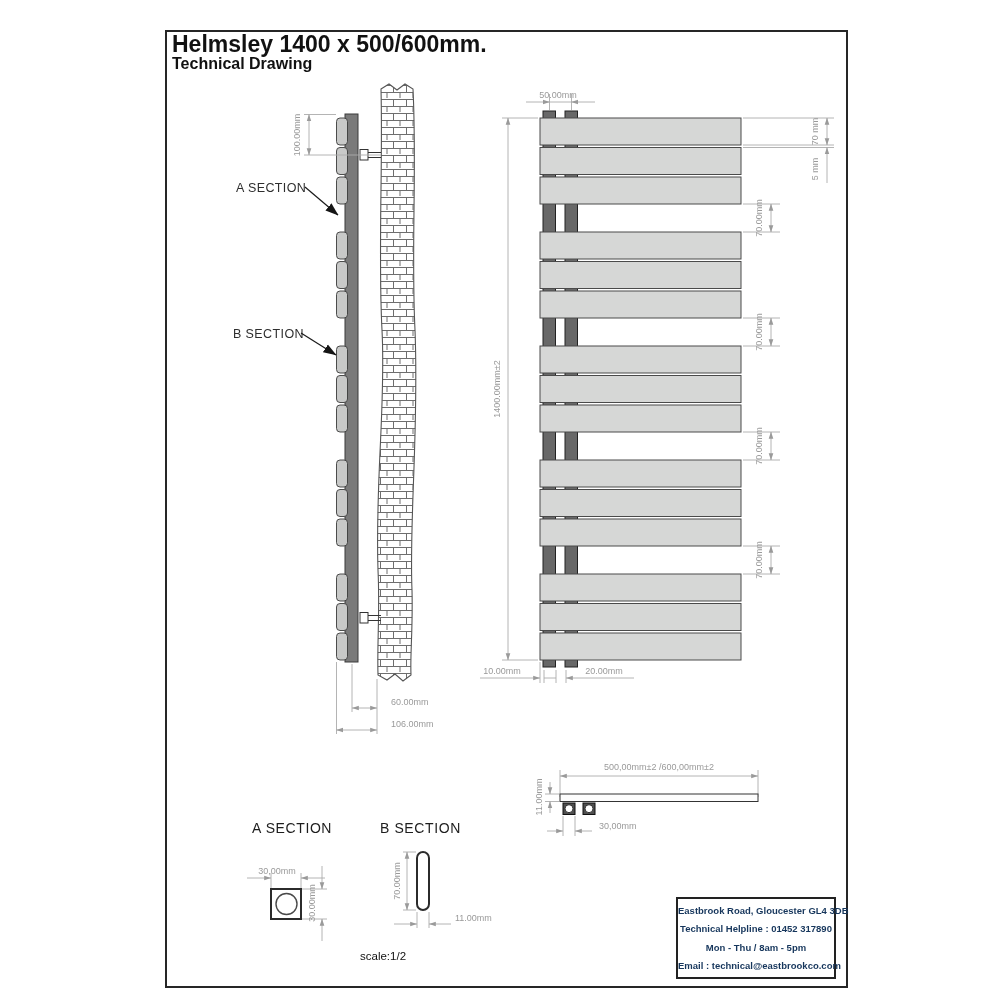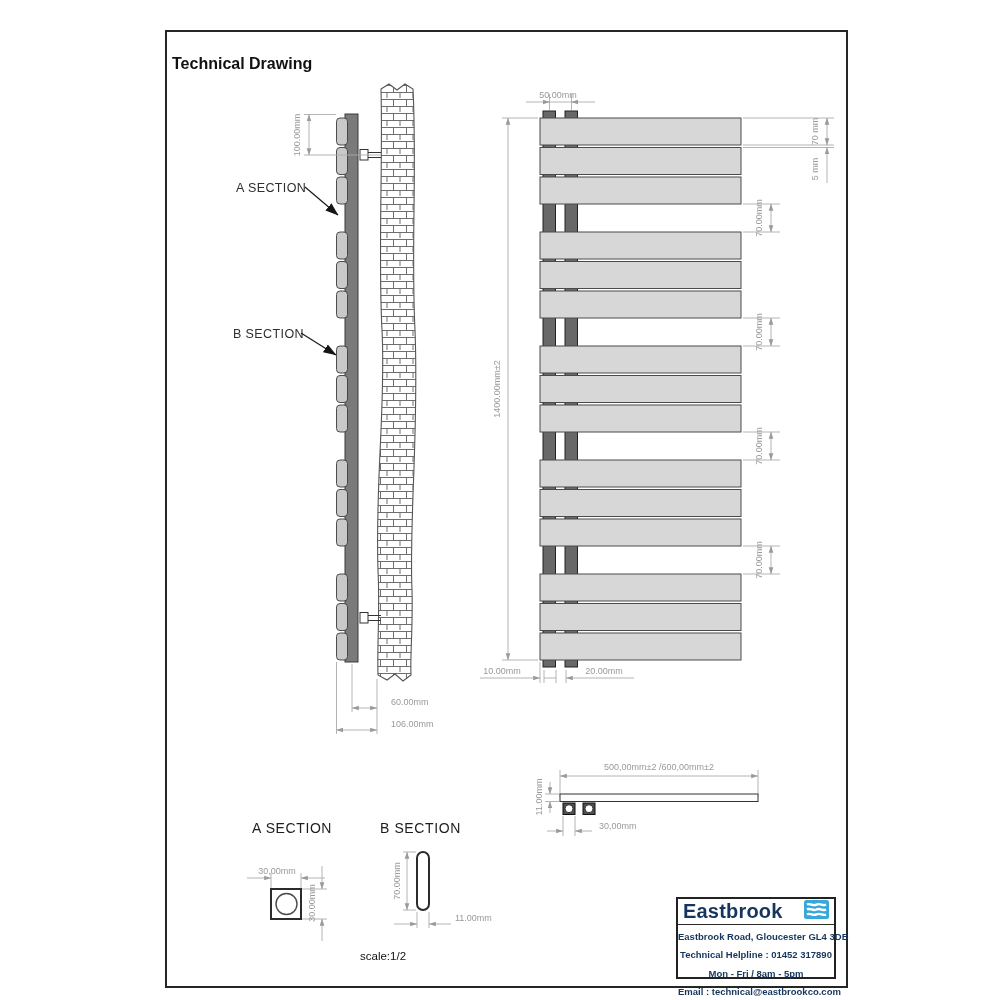--- a/index.html
+++ b/index.html
@@ -23,20 +23,21 @@
   .brand{font-size:20px;font-weight:800;color:#17365d;letter-spacing:0.2px;}
   .addr{font-size:9.5px;font-weight:600;color:#16365c;text-align:center;
         line-height:13.4px;white-space:nowrap;margin-top:5px;}
 </style>
 </head>
 <body>
 
 <div class="stage">
 
   <div class="page-border"></div>
+  <div class="title">Helmsley 1400 x 500/600mm.</div>
   <div class="subtitle">Technical Drawing</div>
 
   <svg class="drawing" width="1000" height="1000" viewBox="0 0 1000 1000">
     <defs>
       <marker id="ar" viewBox="0 0 10 8" refX="9.5" refY="4" markerWidth="8" markerHeight="6.4" orient="auto-start-reverse">
         <path d="M0,0.8 L10,4 L0,7.2 Z" fill="#9a9a9a"></path>
       </marker>
       <marker id="arb" viewBox="0 0 10 8" refX="9.5" refY="4" markerWidth="11" markerHeight="8.8" orient="auto-start-reverse">
         <path d="M0,0.5 L10,4 L0,7.5 Z" fill="#151515"></path>
       </marker>
@@ -245,30 +246,19 @@
         <line class="dl" x1="394" y1="924" x2="417" y2="924" marker-end="url(#ar)"></line>
         <line class="dl" x1="429" y1="924" x2="451" y2="924" marker-start="url(#ar)"></line>
         <text x="455" y="921">11.00mm</text>
       </g>
     </g>
 
     <text class="scale" x="360" y="960">scale:1/2</text>
   </svg>
 
   <div class="infobox">
-    <div class="logorow">
-      <span class="brand">Eastbrook</span>
-      <span>
-        <svg width="25" height="19" viewBox="0 0 25 19">
-          <rect x="0" y="0" width="25" height="19" rx="2.5" fill="#38a8da"></rect>
-          <path d="M3,4.6 C6,2.6 9,6.6 12.5,4.6 C16,2.6 19,6.6 22,4.6" stroke="#fff" stroke-width="2.4" fill="none"></path>
-          <path d="M3,9.5 C6,7.5 9,11.5 12.5,9.5 C16,7.5 19,11.5 22,9.5" stroke="#fff" stroke-width="2.4" fill="none"></path>
-          <path d="M3,14.4 C6,12.4 9,16.4 12.5,14.4 C16,12.4 19,16.4 22,14.4" stroke="#fff" stroke-width="2.4" fill="none"></path>
-        </svg>
-      </span>
-    </div>
     <div class="addr">Eastbrook Road, Gloucester GL4 3DB</div>
     <div class="addr">Technical Helpline : 01452 317890</div>
-    <div class="addr">Mon - Fri / 8am - 5pm</div>
+    <div class="addr">Mon - Thu / 8am - 5pm</div>
     <div class="addr">Email : technical@eastbrookco.com</div>
   </div>
 
 </div>
 
 </body></html>

